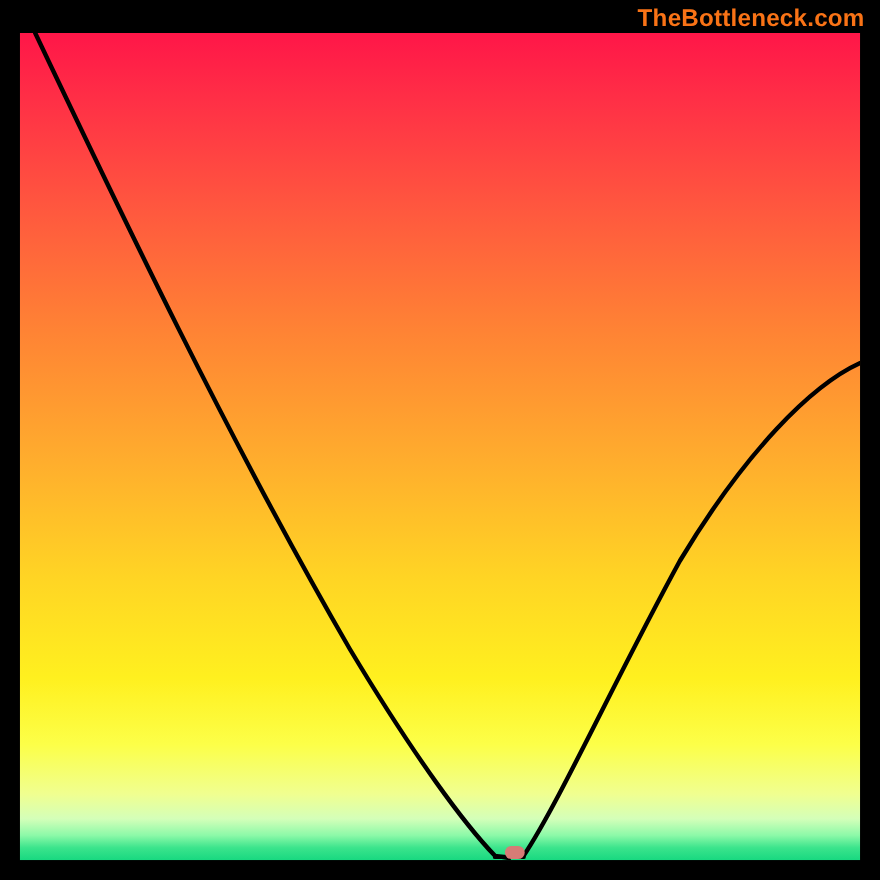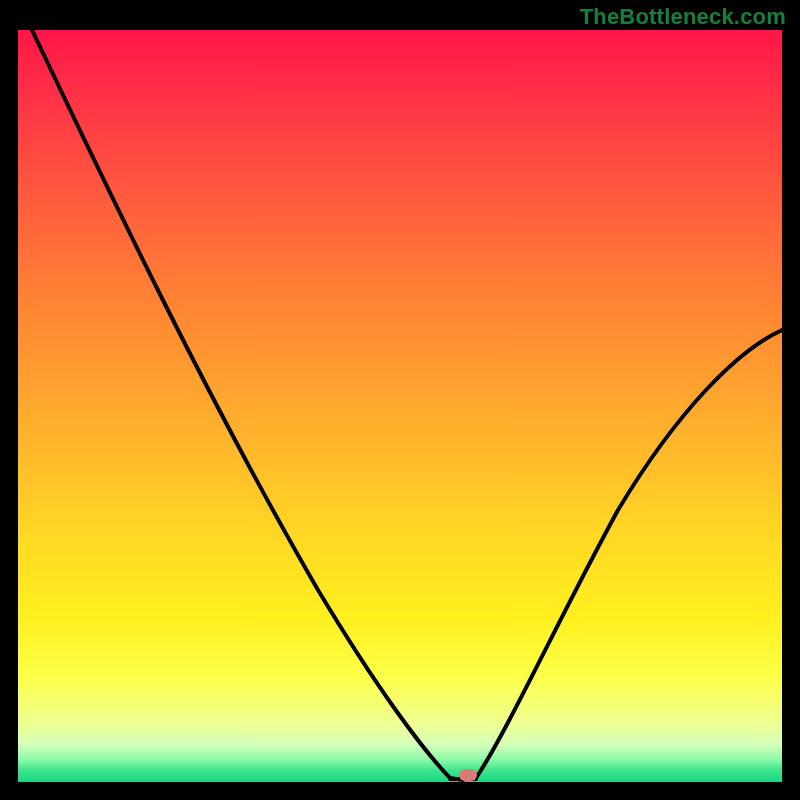--- a/index.html
+++ b/index.html
@@ -14,21 +14,21 @@
   .stage {
     position: relative;
     width: 800px;
     height: 800px;
     background: #000;
   }
   .watermark {
     position: absolute;
     top: 4px;
     right: 14px;
-    color: #15803d;
+    color: #f97316;
     font-size: 22px;
     font-weight: 600;
     letter-spacing: 0.2px;
     z-index: 10;
   }
   .plot-area {
     position: absolute;
     top: 30px;
     left: 18px;
     width: 764px;

